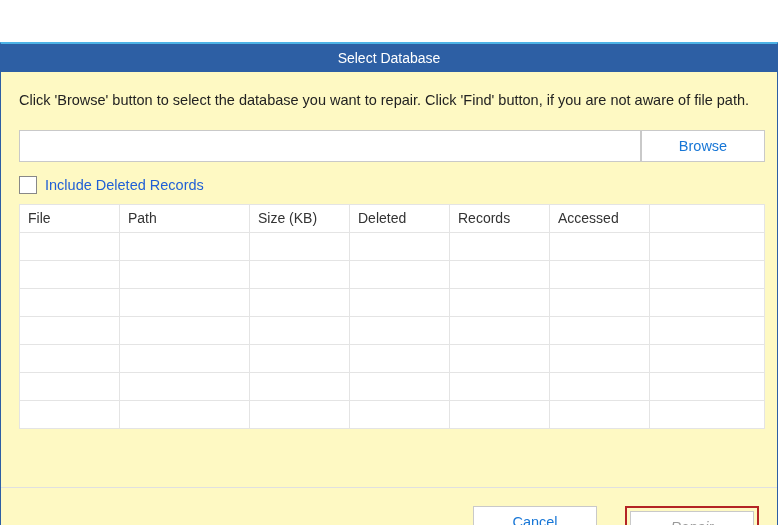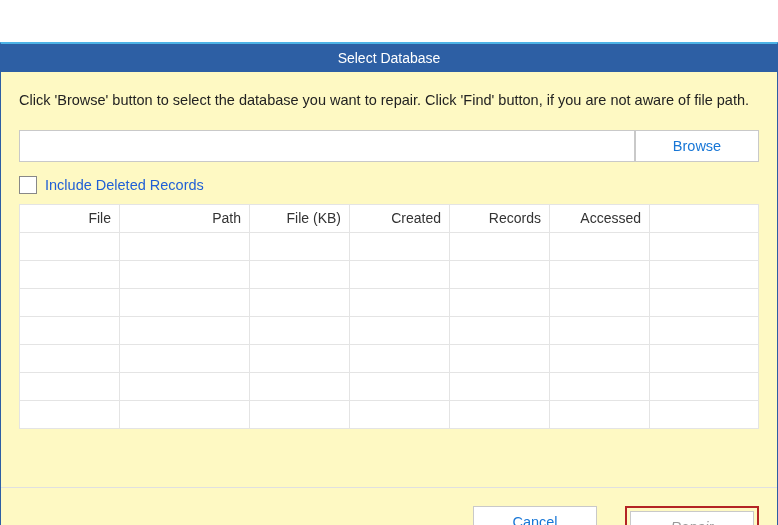--- a/index.html
+++ b/index.html
@@ -24,21 +24,21 @@
       margin-top: 42px;
     }
     .titlebar {
       background: #2d5fa4;
       color: #fff;
       text-align: center;
       padding: 6px 0;
       font-size: 14px;
     }
     .content {
-      padding: 18px 18px 10px 18px;
+      padding: 18px 12px 10px 18px;
       flex: 1;
       display: flex;
       flex-direction: column;
     }
     .instructions {
       font-size: 14.5px;
       line-height: 1.5;
       color: #222;
       margin-bottom: 18px;
     }
@@ -89,21 +89,21 @@
     }
     .table {
       border: 1px solid #d6d6d6;
       width: 100%;
       border-collapse: collapse;
       flex: 0 0 auto;
     }
     .table th, .table td {
       border: 1px solid #e4e4e4;
       height: 28px;
-      text-align: right;
+      text-align: left;
       padding: 0 8px;
       font-weight: normal;
       font-size: 14px;
       color: #333;
     }
     .table th {
       background: #fff;
     }
     .table td {
       background: #fff;
@@ -150,22 +150,22 @@
     <div class="checkbox-row">
       <div class="checkbox"></div>
       <span class="checkbox-label">Include Deleted Records</span>
     </div>
 
     <table class="table">
       <thead>
         <tr>
           <th class="col-file">File</th>
           <th class="col-path">Path</th>
-          <th class="col-size">File (KB)</th>
-          <th class="col-modified">Created</th>
+          <th class="col-size">Size (KB)</th>
+          <th class="col-modified">Deleted</th>
           <th class="col-created">Records</th>
           <th class="col-accessed">Accessed</th>
           <th class="col-extra"></th>
         </tr>
       </thead>
       <tbody id="table-body">
           <tr>
             <td></td>
             <td></td>
             <td></td>

